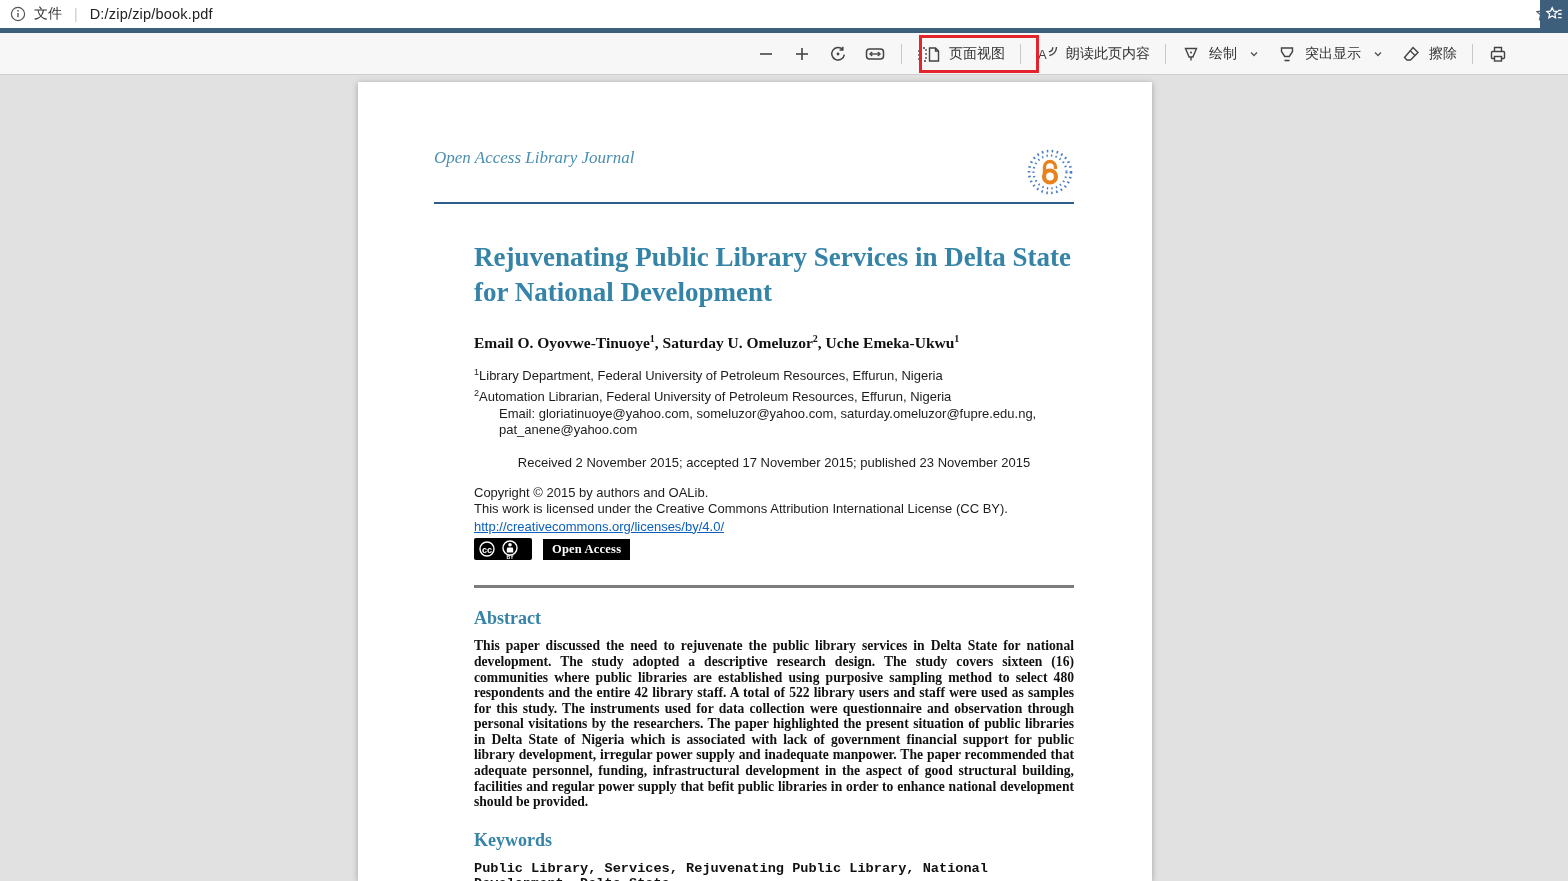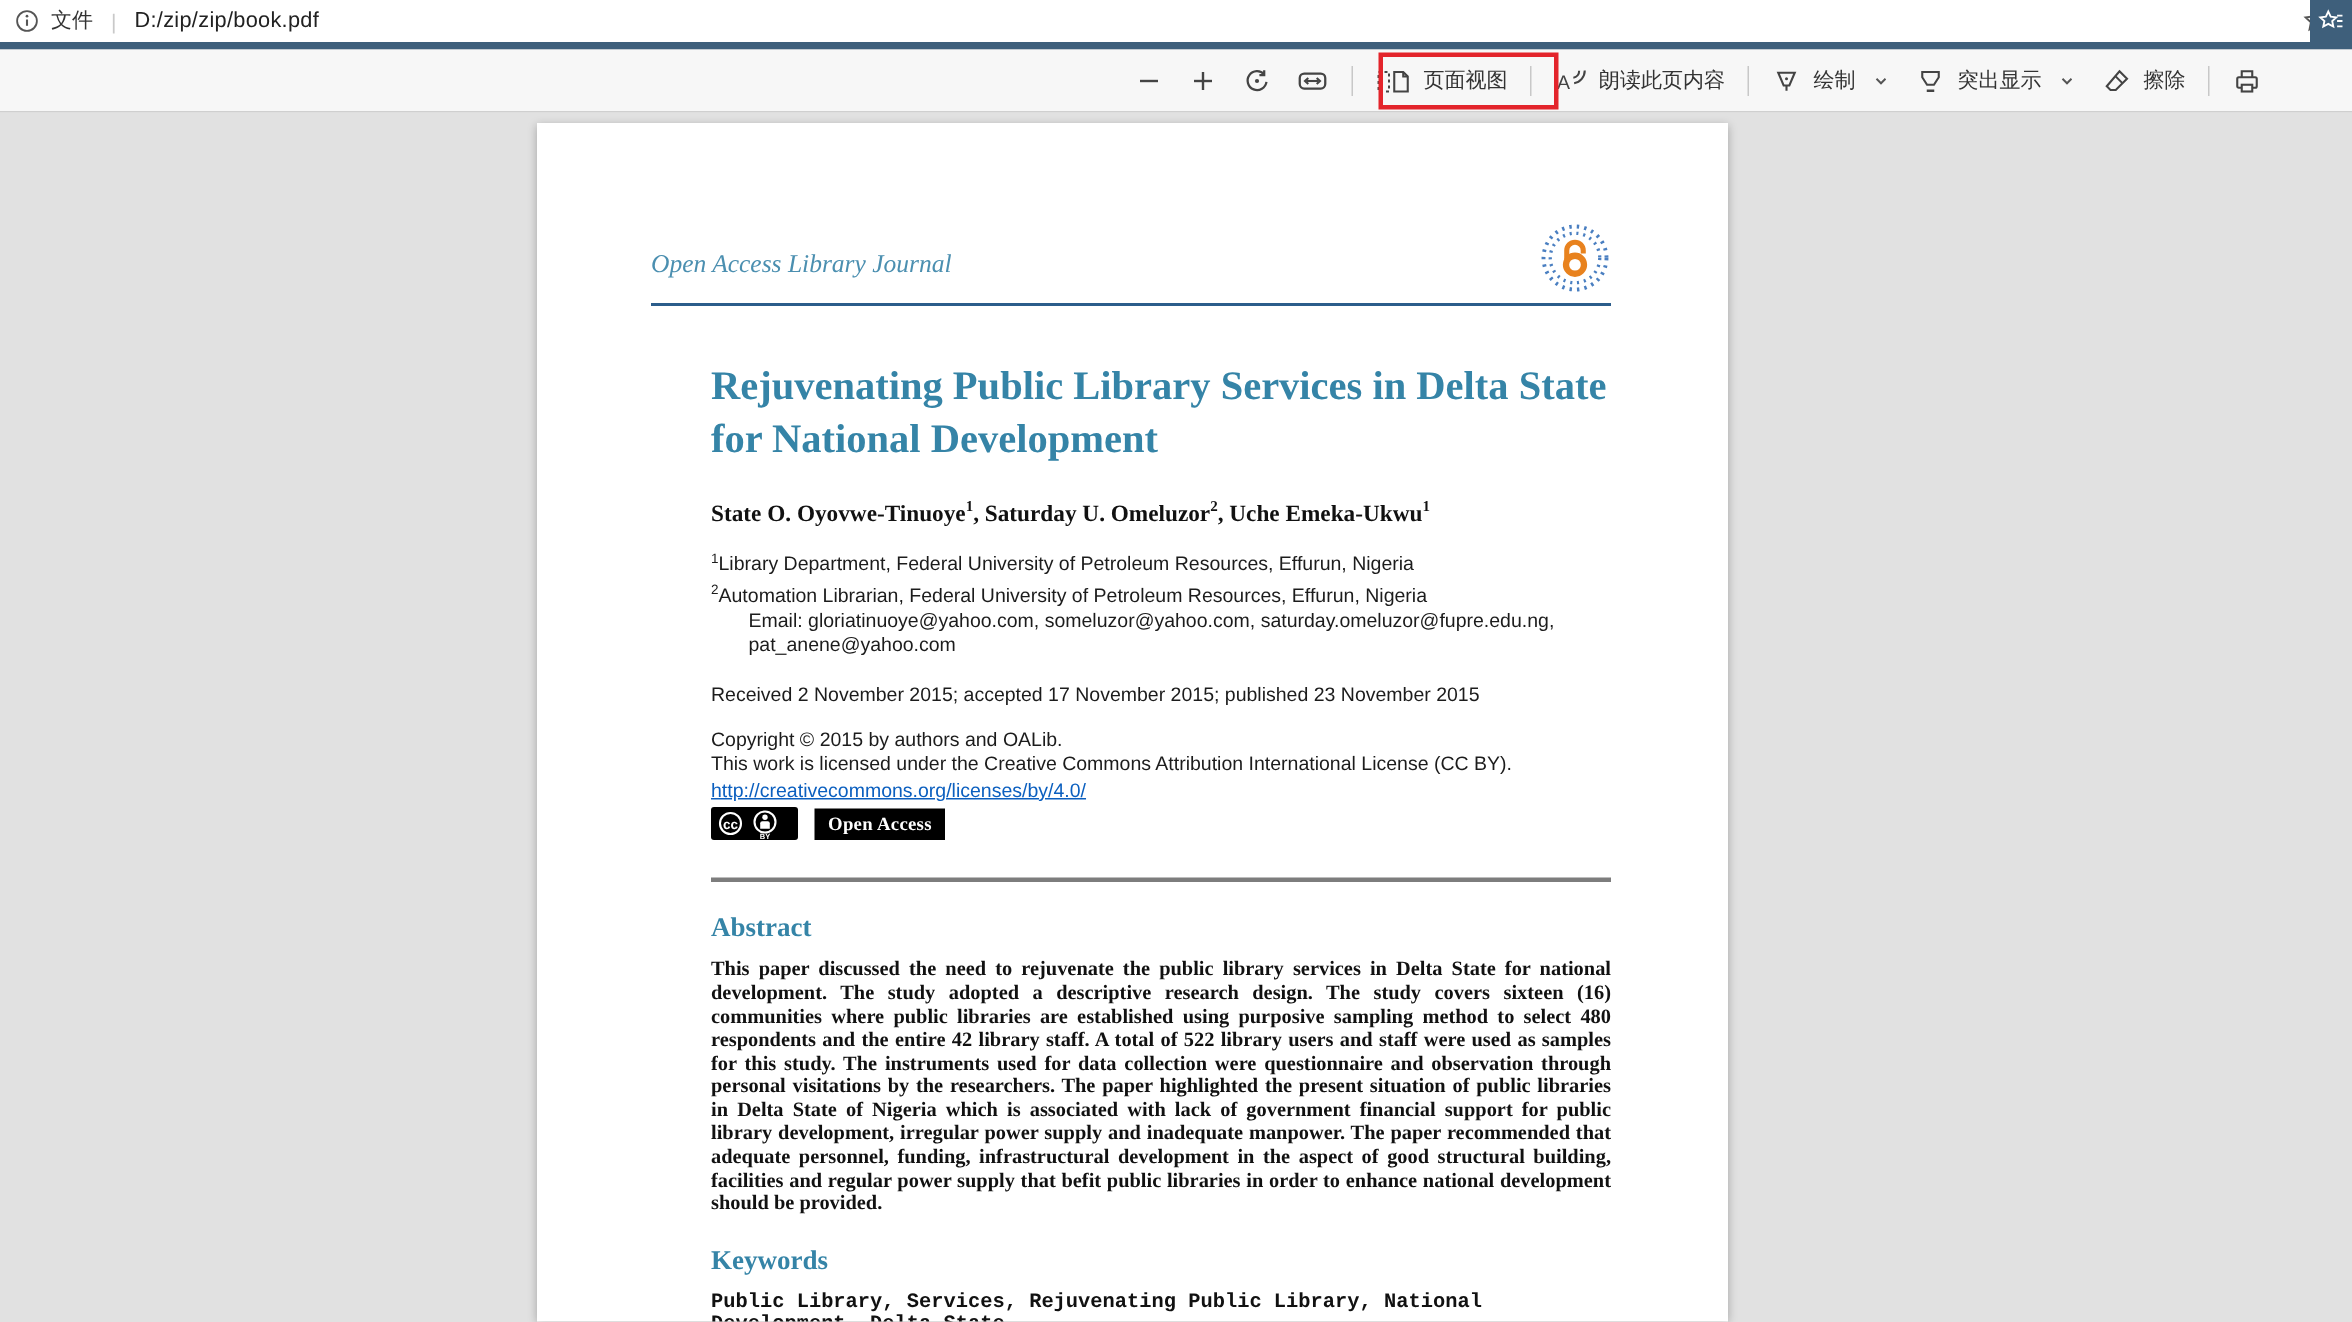--- a/index.html
+++ b/index.html
@@ -26,32 +26,32 @@
   .chev { margin-left:2px; }
   .red-box { position:absolute; left:919px; top:2px; width:120px; height:38px; border:3px solid #E3242B; pointer-events:none; }
   svg.ic { display:block; }
 
   
   .viewer { position:absolute; left:0; top:76px; width:1568px; height:805px; background:#e1e1e1; }
   .page { position:absolute; left:358px; top:6px; width:794px; height:799px; background:#ffffff; box-shadow:0 1px 6px rgba(0,0,0,.28); overflow:hidden; }
   .page-inner { padding:66px 78px 0 116px; }
 
   
-  .journal-header { margin-left:-40px; width:640px; display:flex; align-items:flex-end; justify-content:space-between; border-bottom:2px solid #2B5D8B; padding-bottom:6px; }
+  .journal-header { margin-left:-40px; width:640px; display:flex; justify-content:space-between; border-bottom:2px solid #2B5D8B; padding-bottom:6px; }
   .journal-name { font-family:"Liberation Serif", serif; font-style:italic; font-size:17px; color:#4B8FB0; padding-bottom:10px; }
   .oa-logo { width:48px; height:48px; }
 
   
   .article-title { margin-top:36px; font-family:"Liberation Serif", serif; font-weight:bold; font-size:27px; line-height:35px; color:#3584A7; }
   .authors { margin-top:23px; font-family:"Liberation Serif", serif; font-weight:bold; font-size:15.5px; color:#111; }
   .authors sup { font-size:10px; }
   .affils { margin-top:12px; font-size:13px; line-height:16.5px; color:#1c1c1c; }
   .affils sup { font-size:9px; }
   .email-line { font-size:13px; line-height:16.5px; color:#1c1c1c; width:540px;margin-left:25px; }
-  .dates-line { margin-top:16px; font-size:13px; color:#1c1c1c; }
+  .dates-line { margin-top:16px; font-size:13px; color:#1c1c1c;text-align:center; }
   .copy-block { margin-top:15px; font-size:13px; line-height:16.5px; color:#1c1c1c; }
   .license-link { color:#0B5FBF; text-decoration:underline; cursor:pointer; display:inline-block; margin-top:1px; }
   .badge-row { margin-top:3px; display:flex; align-items:center; gap:11px; }
   .cc-badge { width:58px; height:22px; }
   .oa-badge { background:#000000; color:#fff; font-family:"Liberation Serif", serif; font-weight:bold; font-size:12.5px; padding:2px 9px 3px; letter-spacing:.2px; }
 
   .thick-rule { margin-top:25px; height:3px; background:#7d7d7d; width:600px; }
 
   .sec-heading { margin-top:20px; font-family:"Liberation Serif", serif; font-weight:bold; font-size:18px; color:#3584A7; }
   .abstract-text { margin-top:9px; font-family:"Liberation Serif", serif; font-weight:bold; font-size:13.6px; line-height:15.6px; color:#111; text-align:justify; }
@@ -184,21 +184,21 @@
           <circle cx="24" cy="24" r="21" fill="none" stroke="#4a7fc1" stroke-width="2.6" stroke-dasharray="1.6 3.4"></circle>
           <circle cx="24" cy="24" r="16.5" fill="none" stroke="#4a7fc1" stroke-width="2.2" stroke-dasharray="1.4 3.2"></circle>
           <path d="M18.5 25 v-6 a5.5 5.5 0 0 1 11 0 v2" fill="none" stroke="#E8821E" stroke-width="3.4"></path>
           <circle cx="24" cy="28.5" r="6" fill="none" stroke="#E8821E" stroke-width="4.2"></circle>
         </svg>
       </div>
 
       <h1 class="article-title">Rejuvenating Public Library Services in Delta State for National Development</h1>
 
       <div class="authors">
-        <span><span>State O. Oyovwe-Tinuoye</span><sup>1</sup><span>, </span></span><span><span>Saturday U. Omeluzor</span><sup>2</sup><span>, </span></span><span><span>Uche Emeka-Ukwu</span><sup>1</sup><span></span></span>
+        <span><span>Email O. Oyovwe-Tinuoye</span><sup>1</sup><span>, </span></span><span><span>Saturday U. Omeluzor</span><sup>2</sup><span>, </span></span><span><span>Uche Emeka-Ukwu</span><sup>1</sup><span></span></span>
       </div>
 
       <div class="affils">
         <div><sup>1</sup><span>Library Department, Federal University of Petroleum Resources, Effurun, Nigeria</span></div>
         <div><sup>2</sup><span>Automation Librarian, Federal University of Petroleum Resources, Effurun, Nigeria</span></div>
         <div class="email-line">Email: gloriatinuoye@yahoo.com, someluzor@yahoo.com, saturday.omeluzor@fupre.edu.ng, pat_anene@yahoo.com</div>
       </div>
 
       <div class="dates-line">Received 2 November 2015; accepted 17 November 2015; published 23 November 2015</div>
 

